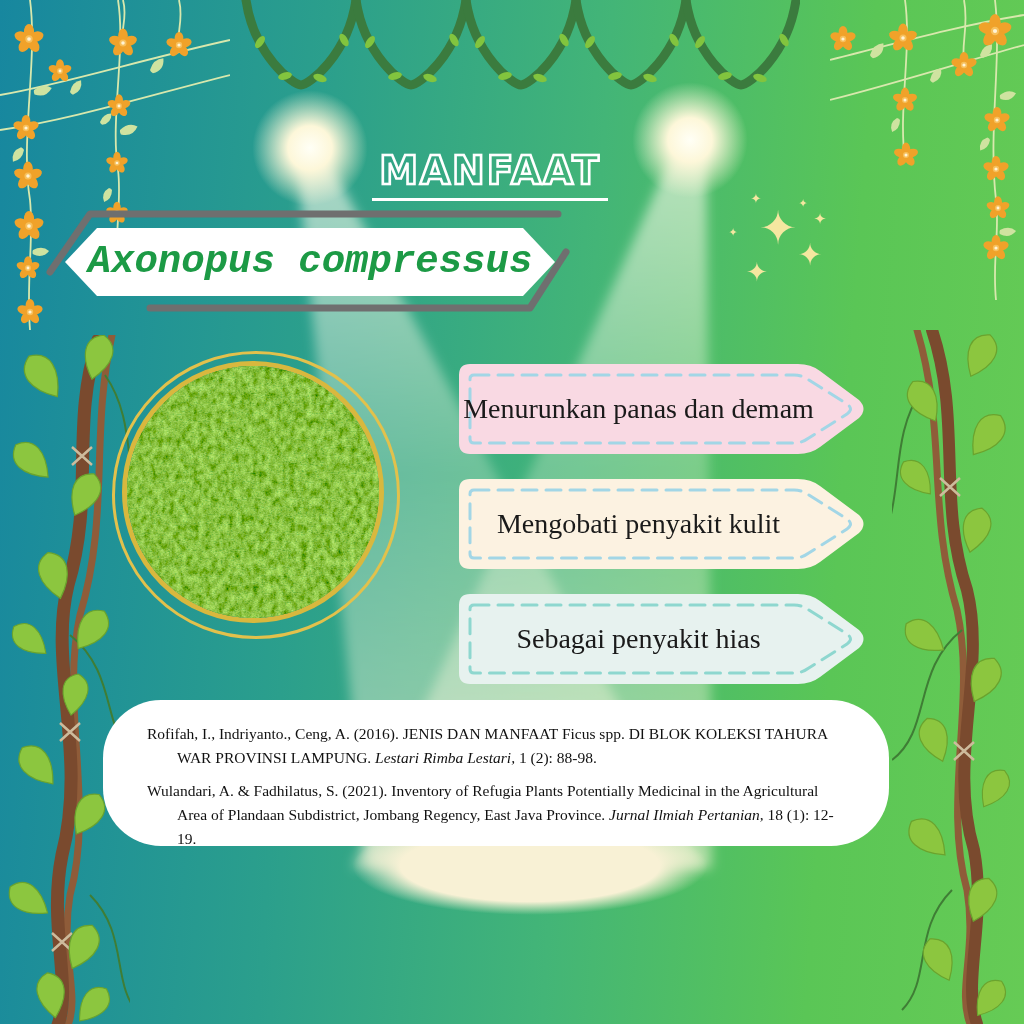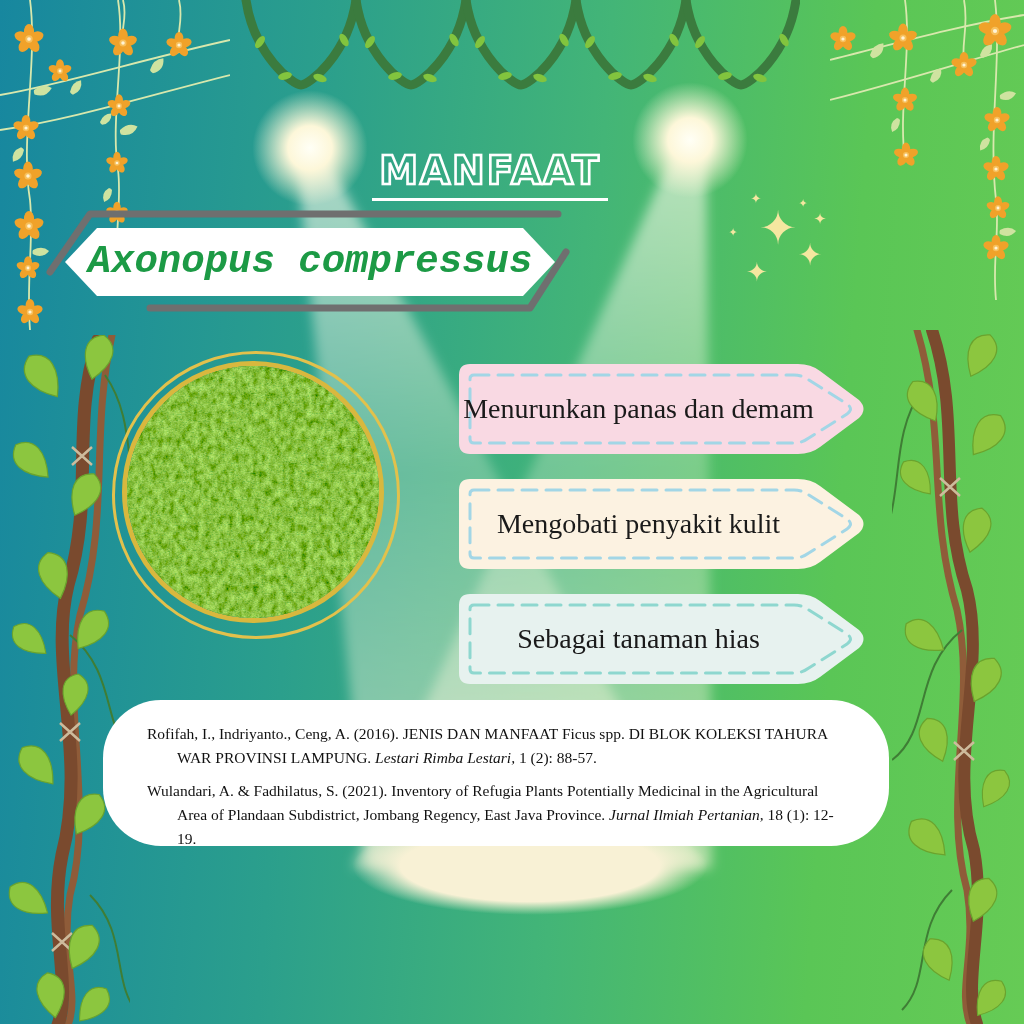--- a/index.html
+++ b/index.html
@@ -293,21 +293,21 @@
       <path fill="none" stroke-width="3" stroke-dasharray="15 9" stroke-linecap="round" d="M18 12 H338 Q346 12 352 16.5 L391 41 Q398 46 391 51 L352 75.5 Q346 80 338 80 H18 Q14 80 14 76 V16 Q14 12 18 12 Z" stroke="#a2d6e6"></path>
     </svg>
     <div class="label">Mengobati penyakit kulit</div>
   </div>
 
   <div class="abs benefit b3">
     <svg width="413" height="92" viewBox="0 0 413 92">
       <path d="M14 1 H342 Q355 1 364 8 L403 37 Q412 46 403 55 L364 84 Q355 91 342 91 H14 Q3 91 3 80 V12 Q3 1 14 1 Z" fill="#e7f2ef"></path>
       <path fill="none" stroke-width="3" stroke-dasharray="15 9" stroke-linecap="round" d="M18 12 H338 Q346 12 352 16.5 L391 41 Q398 46 391 51 L352 75.5 Q346 80 338 80 H18 Q14 80 14 76 V16 Q14 12 18 12 Z" stroke="#8ed7cf"></path>
     </svg>
-    <div class="label">Sebagai tanaman hias</div>
+    <div class="label">Sebagai penyakit hias</div>
   </div>
 
   <div class="abs refs">
-    <p><span>Rofifah, I., Indriyanto., Ceng, A. (2016). JENIS DAN MANFAAT Ficus spp. DI BLOK KOLEKSI TAHURA WAR PROVINSI LAMPUNG. </span><span class="it">Lestari Rimba Lestari,</span><span> 1 (2): 88-57.</span></p>
+    <p><span>Rofifah, I., Indriyanto., Ceng, A. (2016). JENIS DAN MANFAAT Ficus spp. DI BLOK KOLEKSI TAHURA WAR PROVINSI LAMPUNG. </span><span class="it">Lestari Rimba Lestari,</span><span> 1 (2): 88-98.</span></p>
     <p><span>Wulandari, A. &amp; Fadhilatus, S. (2021). Inventory of Refugia Plants Potentially Medicinal in the Agricultural Area of Plandaan Subdistrict, Jombang Regency, East Java Province. </span><span class="it">Jurnal Ilmiah Pertanian,</span><span> 18 (1): 12-19.</span></p>
   </div>
 
 </div>
 
 </body></html>

